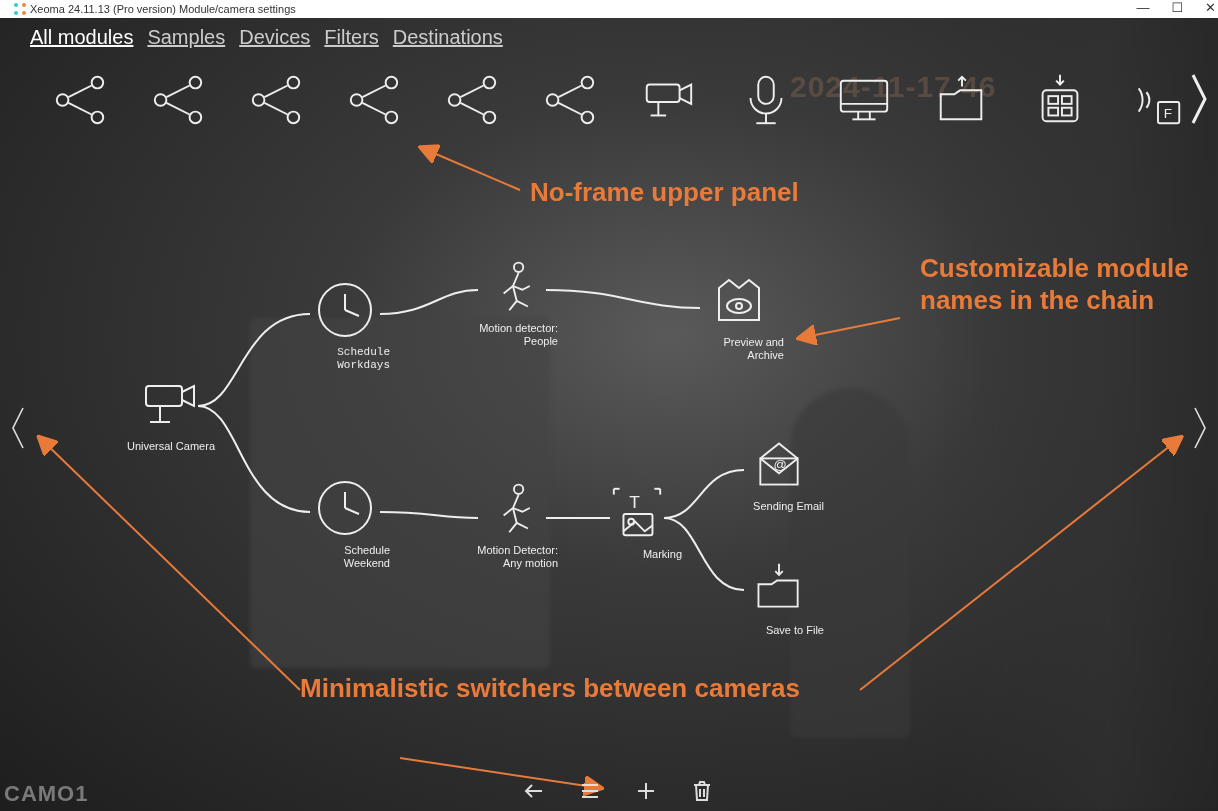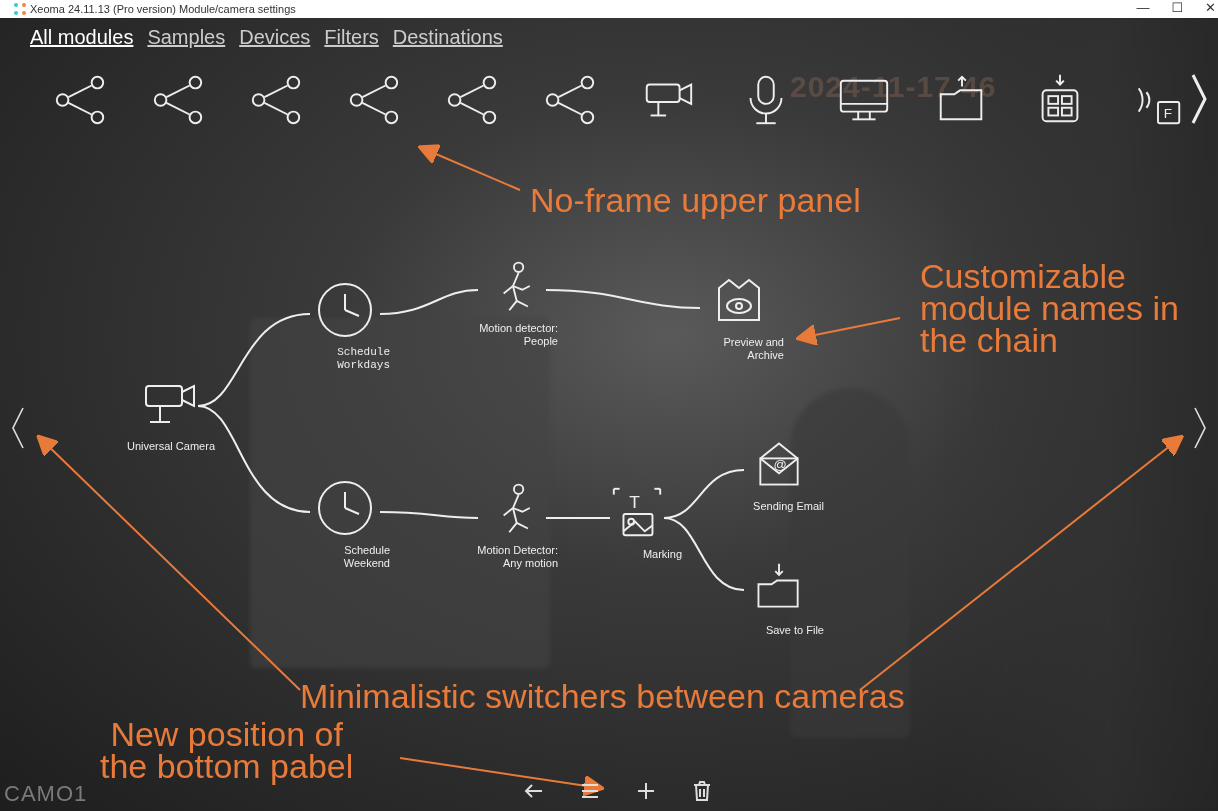--- a/index.html
+++ b/index.html
@@ -145,25 +145,24 @@
     margin:0 auto 2px auto;
     display:flex; align-items:center; justify-content:center;
   }
   .module .micon svg { stroke:#eee; fill:none; stroke-width:2; }
   .module span { display:block; }
 
   
   .annot {
     position:absolute;
     color:#e87a3a;
-    font-size:34px;
+    font-size:26px;
     line-height:32px;
-    font-weight:400;
+    font-weight:700;
     pointer-events:none;
-    margin-top:8px;
   }
   .annot-line {
     position:absolute;
     stroke:#e87a3a;
     fill:none;
     pointer-events:none;
   }
 
   
   .bottom-bar {
@@ -179,21 +178,21 @@
     cursor:pointer;
   }
   .bottom-bar svg { stroke:#ddd; fill:none; stroke-width:2; }
 
   .cam-label {
     position:absolute;
     left:4px; bottom:4px;
     font-size:22px;
     color:#7a7a7a;
     letter-spacing:1px;
-    font-weight:400;
+    font-weight:700;
   }
 </style>
 </head>
 <body>
 
 <div class="title-bar">
   <div class="logo-dots">
     <span class="d1"></span>
       <span class="d2"></span>
       <span class="d3"></span>
@@ -490,24 +489,20 @@
     <line x1="300" y1="672" x2="40" y2="420" stroke-width="2" marker-end="url(#arr)"></line>
     <line x1="860" y1="672" x2="1180" y2="420" stroke-width="2" marker-end="url(#arr)"></line>
 
     <line x1="400" y1="740" x2="600" y2="770" stroke-width="2" marker-end="url(#arr)"></line>
   </svg>
 
   <div class="annot" style="left:920px; top:234px; width:280px; text-align:left;">Customizable module names in the chain</div>
 
   <div class="annot" style="left:300px; top:654px;">Minimalistic switchers between cameras</div>
 
-  <div class="annot" style="left:100px; top:692px; text-align:center;">
-    <span>New position of</span><br>
-    <span>the bottom pabel</span>
-  </div>
 
   <div class="bottom-bar">
     <div class="bic">
       <svg viewBox="0 0 24 24" width="24" height="24">
           <line x1="4" y1="12" x2="20" y2="12"></line>
           <polyline points="10,6 4,12 10,18"></polyline>
         </svg>
     </div>
     <div class="bic">
       <svg viewBox="0 0 24 24" width="24" height="24">

